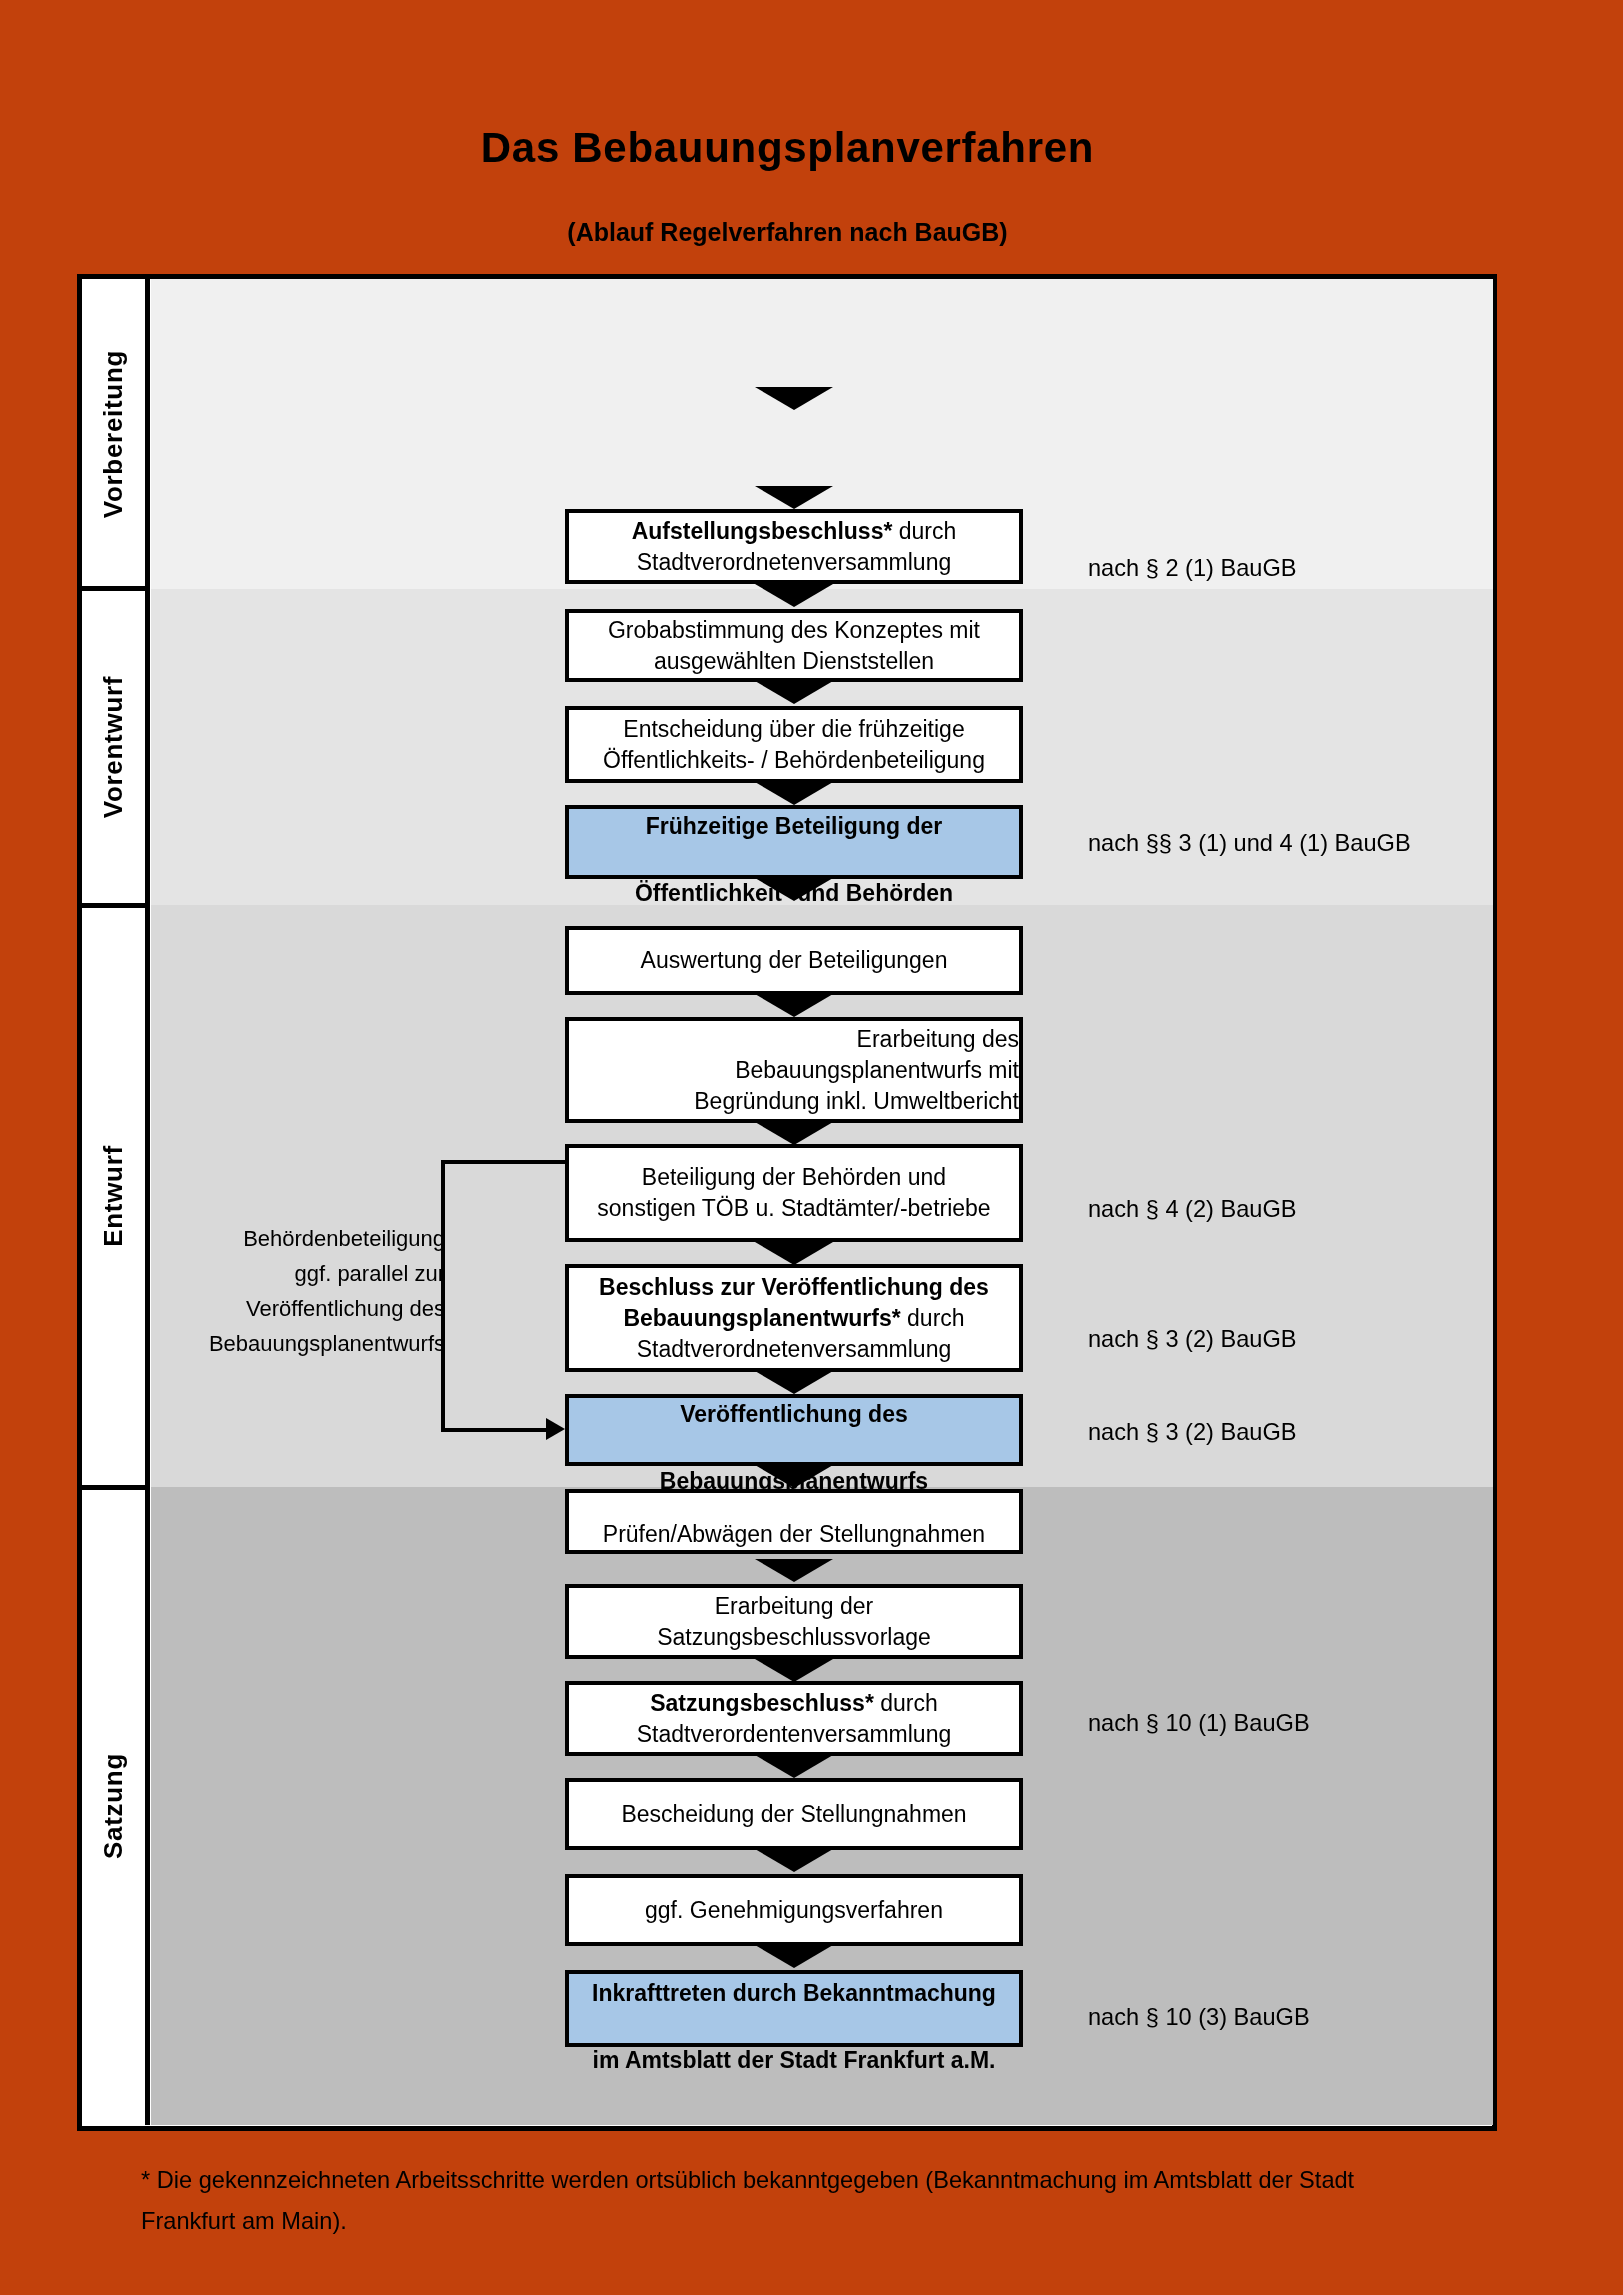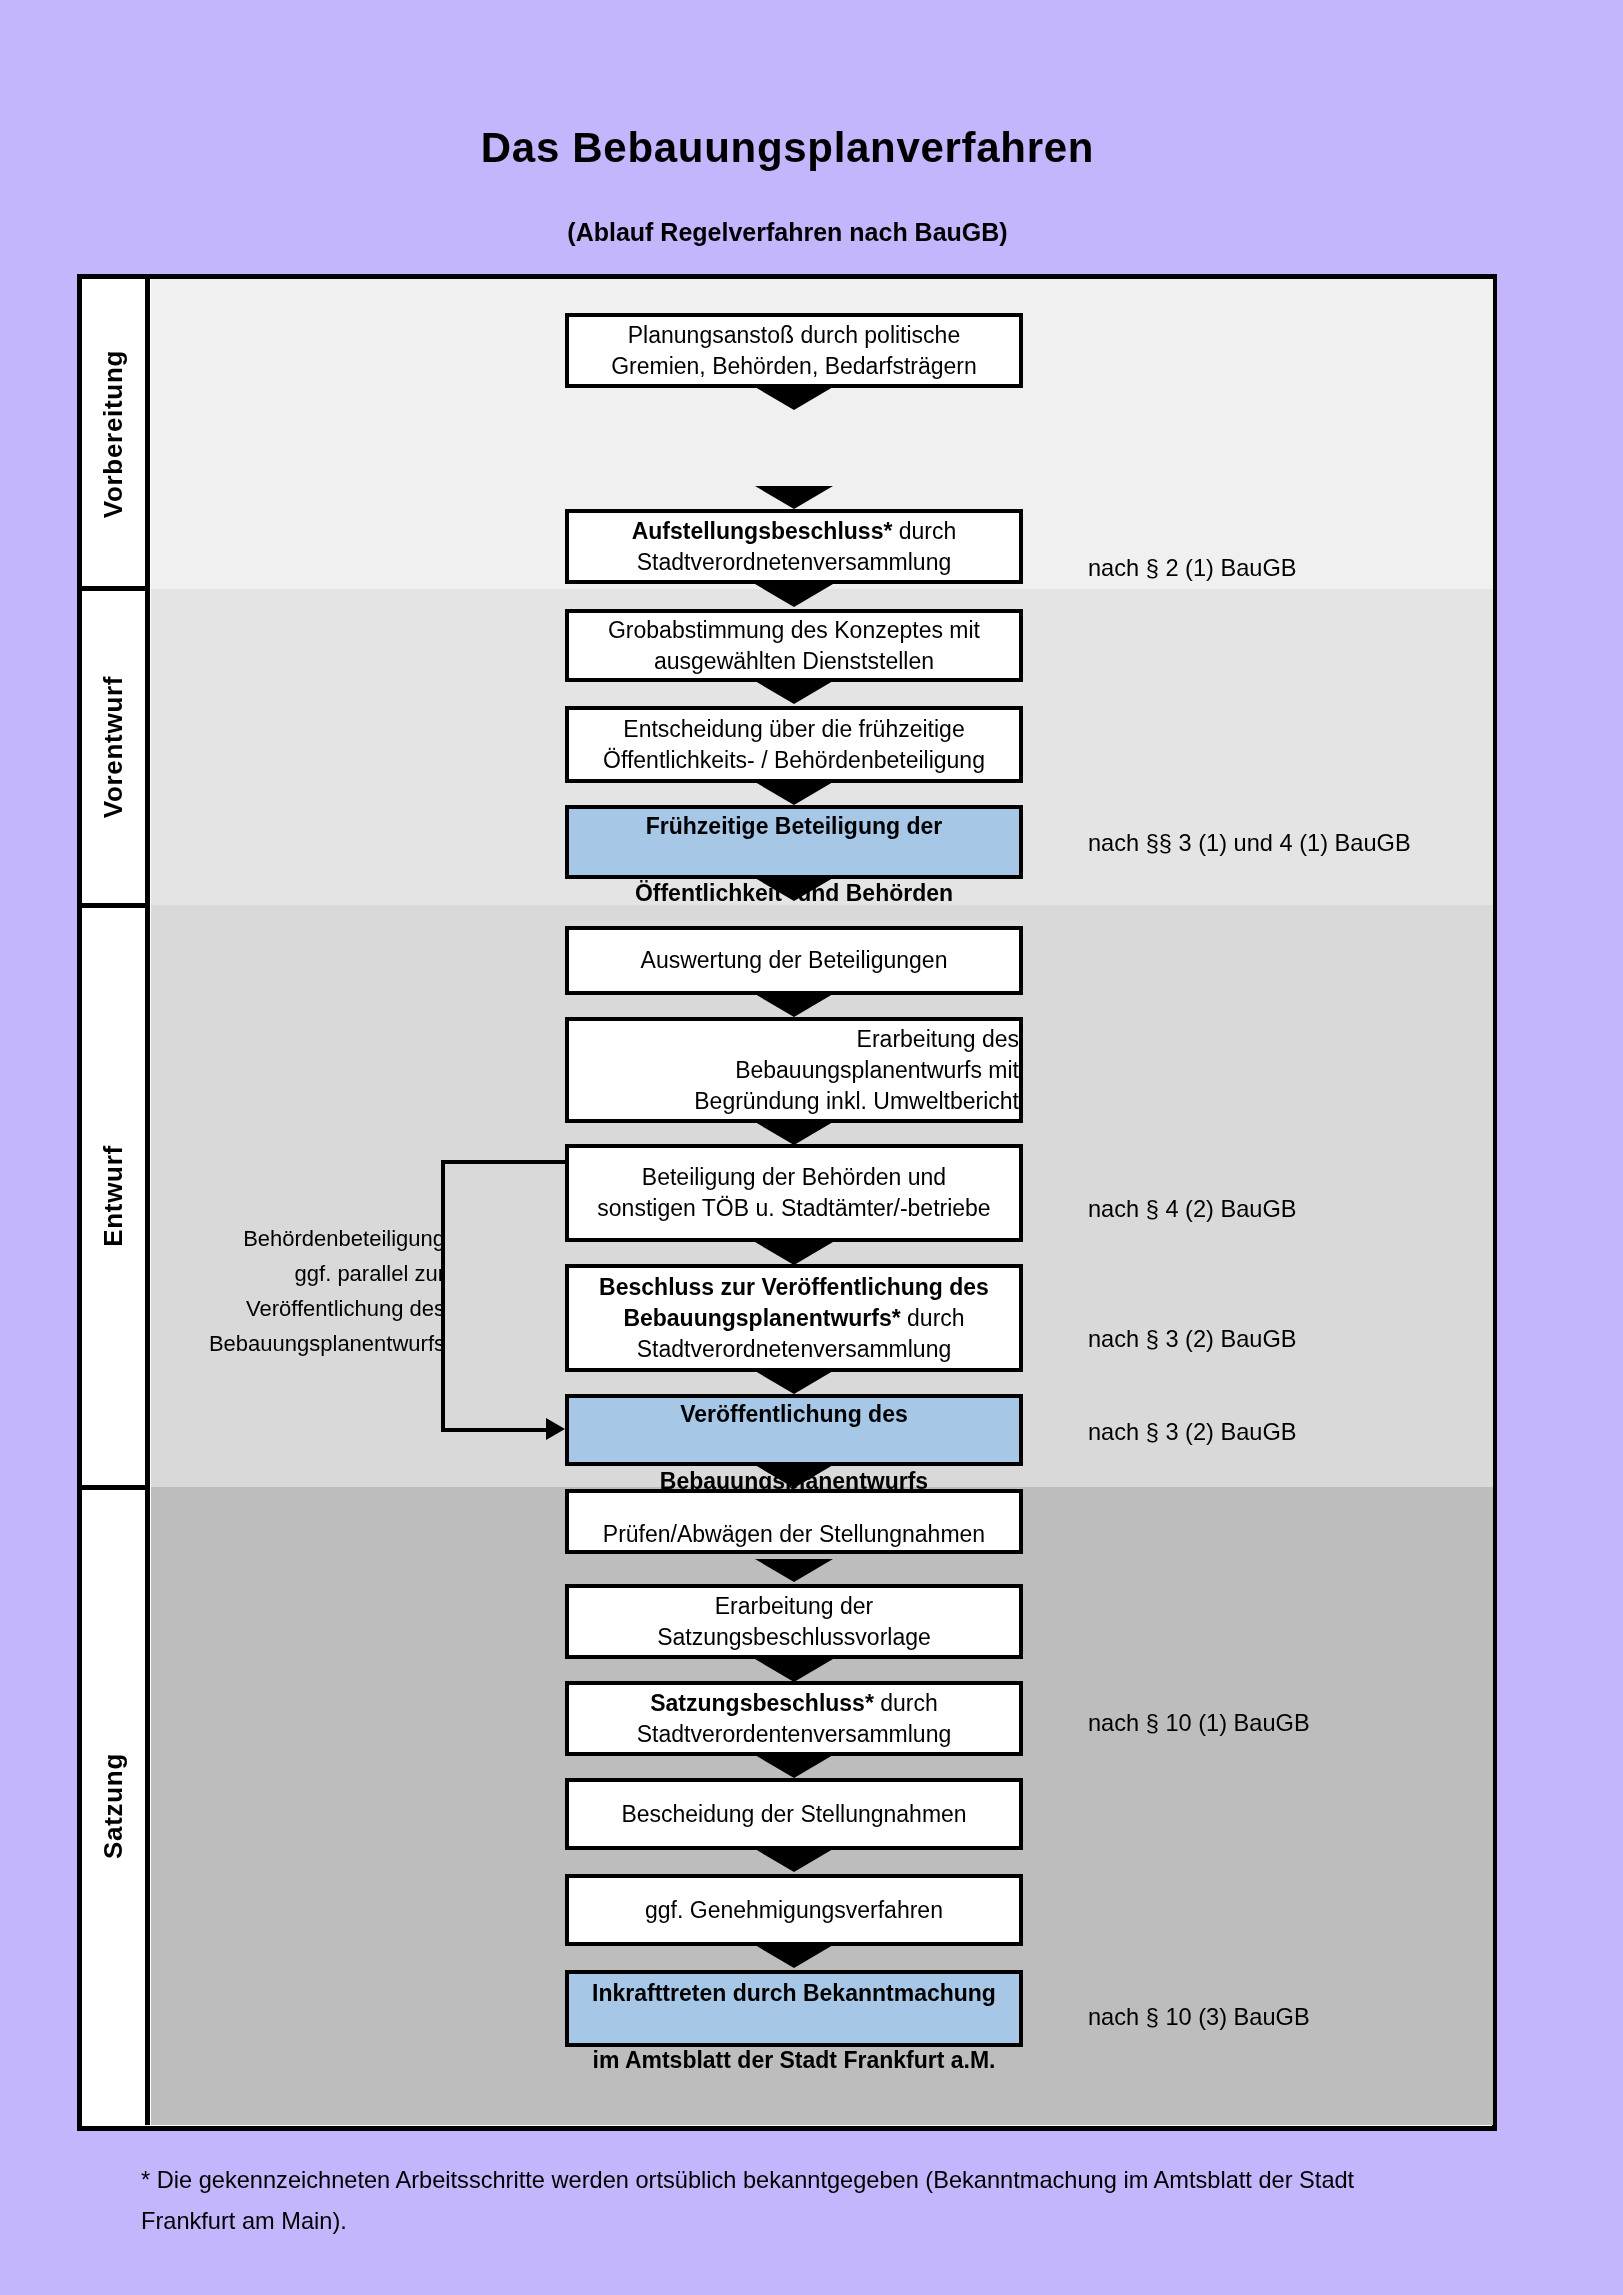--- a/index.html
+++ b/index.html
@@ -1,17 +1,17 @@
 <!DOCTYPE html>
 <html style="--highlight-blue: #a7c7e7; --section1-bg: #f0f0f0; --section2-bg: #e4e4e4; --section3-bg: #d9d9d9; --section4-bg: #bdbdbd; --border-black: #000000;font-size:10.5px"><head>
 <meta charset="utf-8">
 <style>
   html,body{margin:0;padding:0;background:#ffffff;}
   #stage{
-    position:relative;width:1623px;height:2295px;background:#c4b5fd;
+    position:relative;width:1623px;height:2295px;background:#c2410c;
     font-family:"Liberation Sans","DejaVu Sans",sans-serif;color:#000;
   }
   .title{
     position:absolute;left:0;top:124px;width:1575px;text-align:center;
     font-size:42px;font-weight:bold;letter-spacing:0.7px;
   }
   .subtitle{
     position:absolute;left:0;top:218px;width:1575px;text-align:center;
     font-size:25px;font-weight:bold;
   }
@@ -102,24 +102,20 @@
 Veröffentlichung des
 Bebauungsplanentwurfs</div>
   <div class="cline cl-v"></div>
   <div class="cline cl-ht"></div>
   <div class="cline cl-hb"></div>
   <div class="c-arrow"></div>
 
   <div class="footnote">* Die gekennzeichneten Arbeitsschritte werden ortsüblich bekanntgegeben (Bekanntmachung im Amtsblatt  der Stadt
 Frankfurt am Main).</div>
 
-<div class="box" style="top: 313px; height: 75px;">
-      <div class="bline"><span>Planungsanstoß durch politische</span></div>
-      <div class="bline"><span>Gremien, Behörden, Bedarfsträgern</span></div>
-    </div>
     <div class="darrow" style="top: 387px;"></div>
     <div class="darrow" style="top: 486px;"></div>
     <div class="box" style="top: 509px; height: 75px;">
       <div class="bline"><b>Aufstellungsbeschluss*</b><span> durch</span></div>
       <div class="bline"><span>Stadtverordnetenversammlung</span></div>
     </div>
     <div class="darrow" style="top: 584px;"></div>
     <div class="box" style="top: 609px; height: 73px;">
       <div class="bline"><span>Grobabstimmung des Konzeptes mit</span></div>
       <div class="bline"><span>ausgewählten Dienststellen</span></div>

